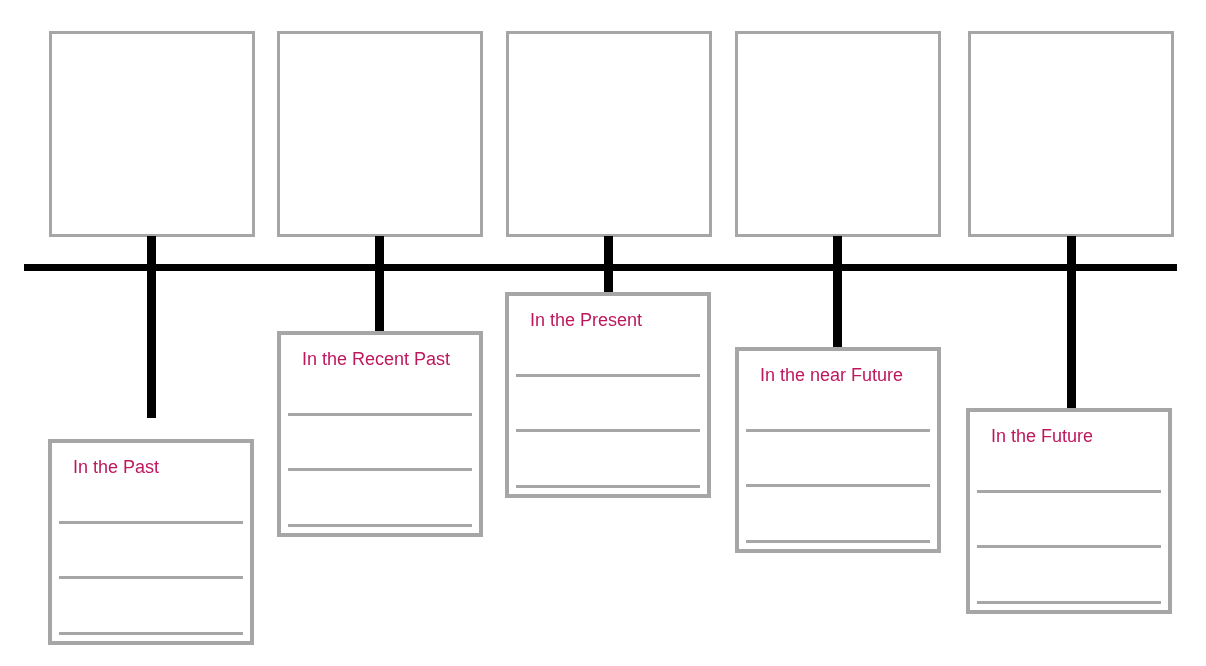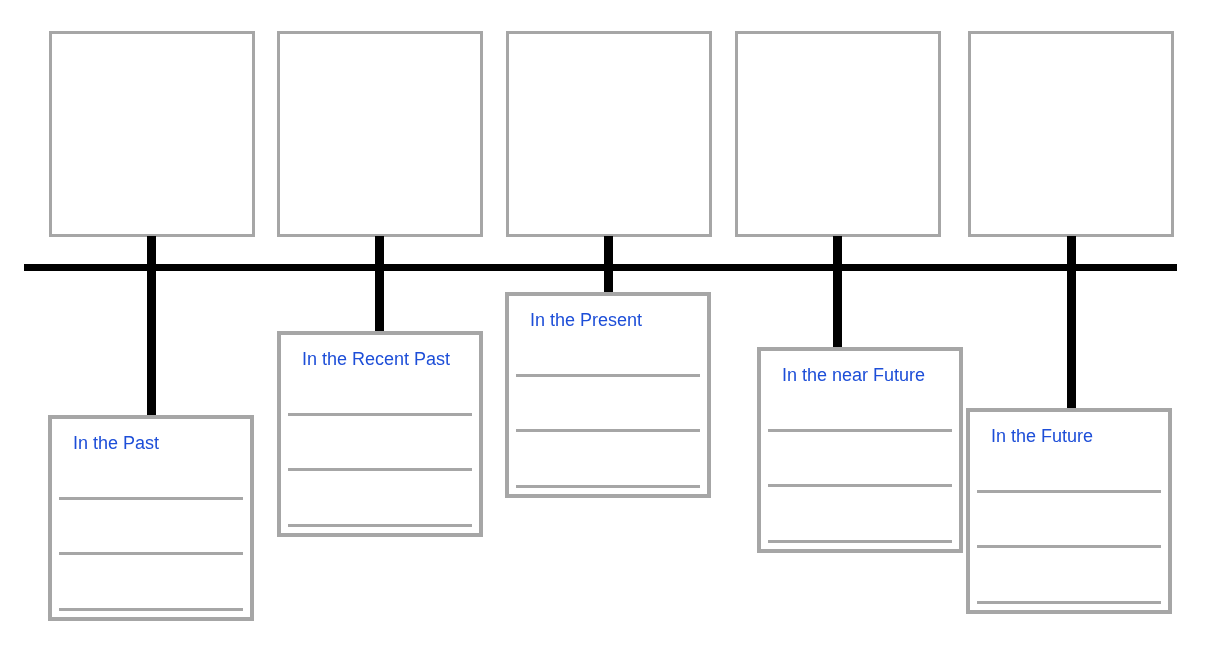--- a/index.html
+++ b/index.html
@@ -56,33 +56,33 @@
 
   
   .period-box {
     position: absolute;
     width: 206px;
     height: 206px;
     box-sizing: border-box;
     border: 4px solid #a6a6a6;
     background: #ffffff;
   }
-  .period-1 { left: 48px;  top: 415px; padding-left: 30px; }
+  .period-1 { left: 48px;  top: 439px; padding-left: 30px; }
   .period-2 { left: 277px; top: 331px; }
   .period-3 { left: 505px; top: 292px; }
-  .period-4 { left: 757px; top: 347px; padding-left: 44px; }
+  .period-4 { left: 735px; top: 347px; padding-left: 44px; }
   .period-5 { left: 966px; top: 408px; text-align: center; }
 
   .period-label {
     position: absolute;
     left: 21px;
     top: 13px;
     font-size: 18px;
     line-height: 22px;
-    color: #1d4ed8;
+    color: #be185d;
     white-space: nowrap;
   }
 
   .write-line {
     position: absolute;
     left: 7px;
     right: 7px;
     height: 3px;
     background: #a6a6a6;
   }

